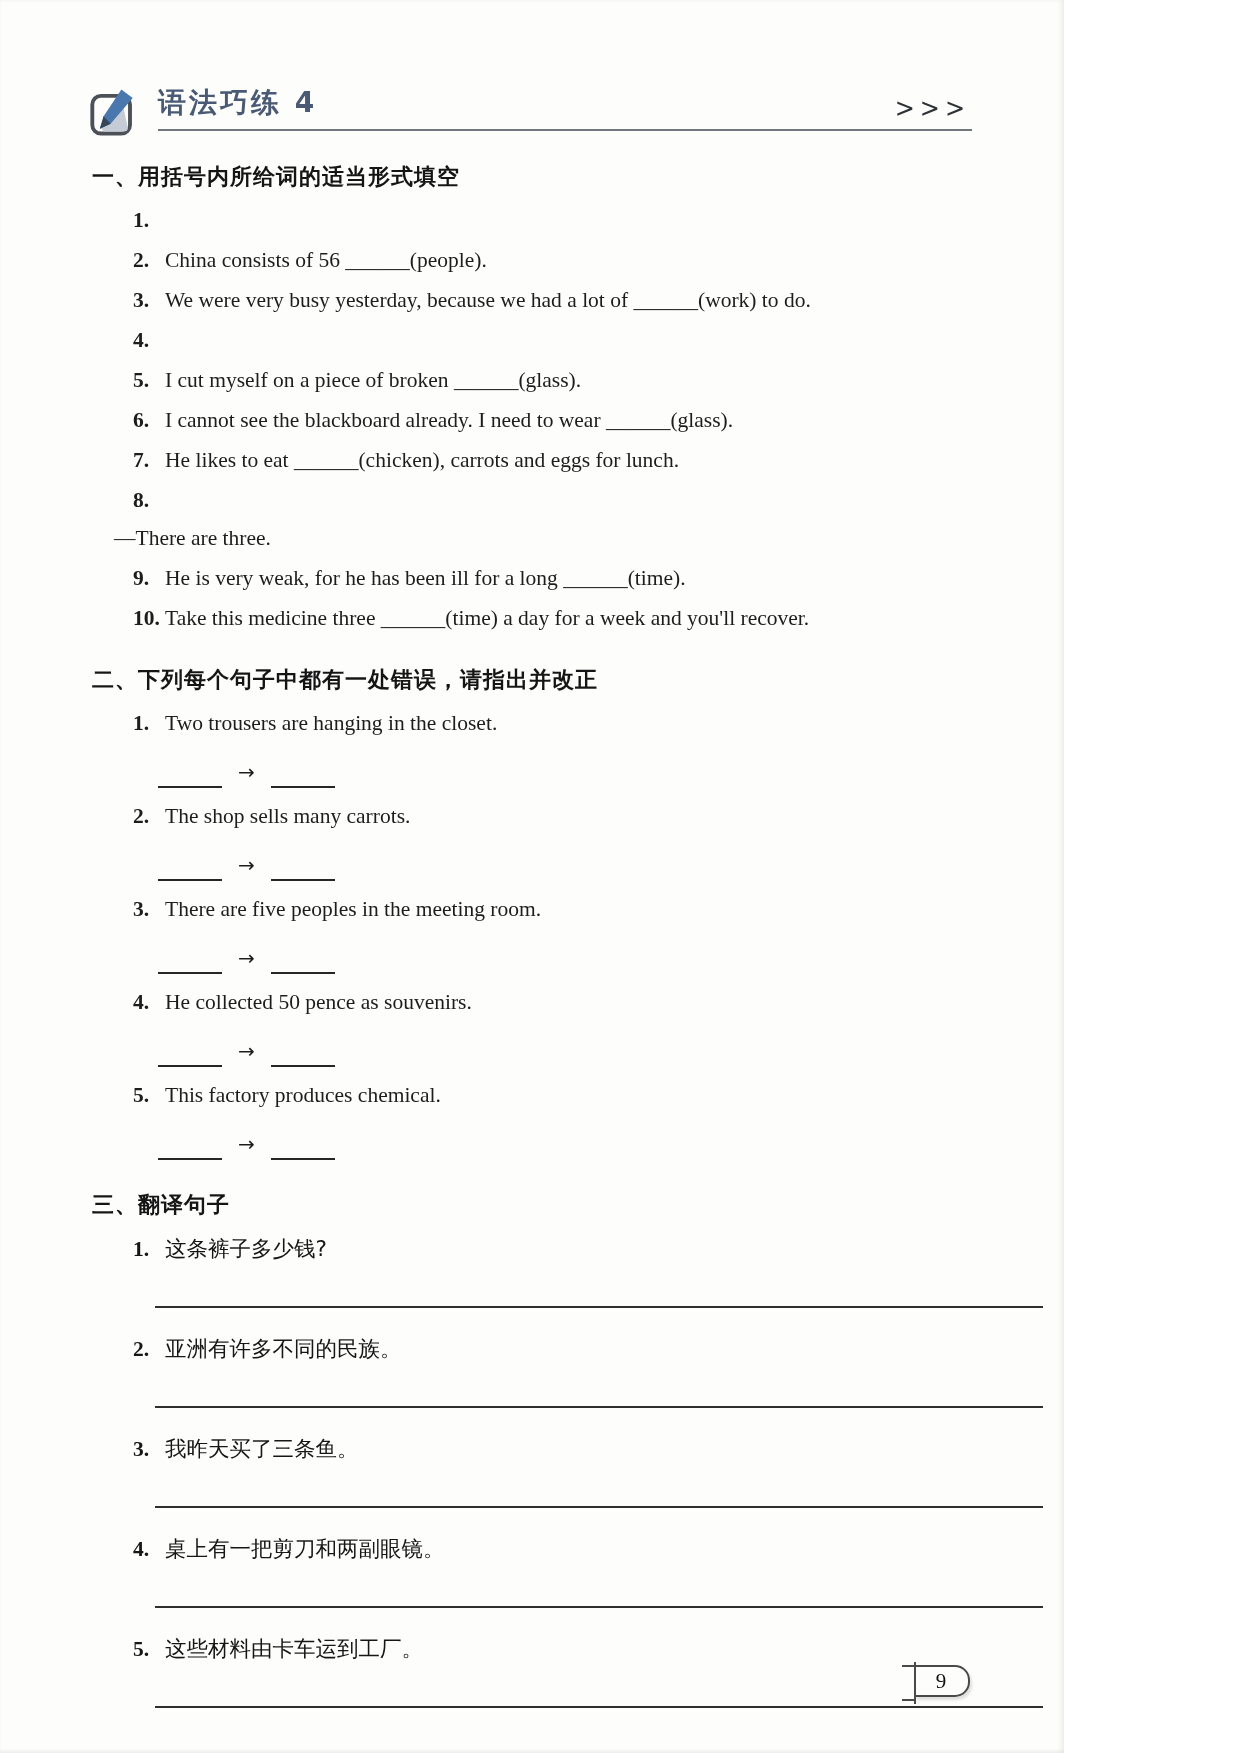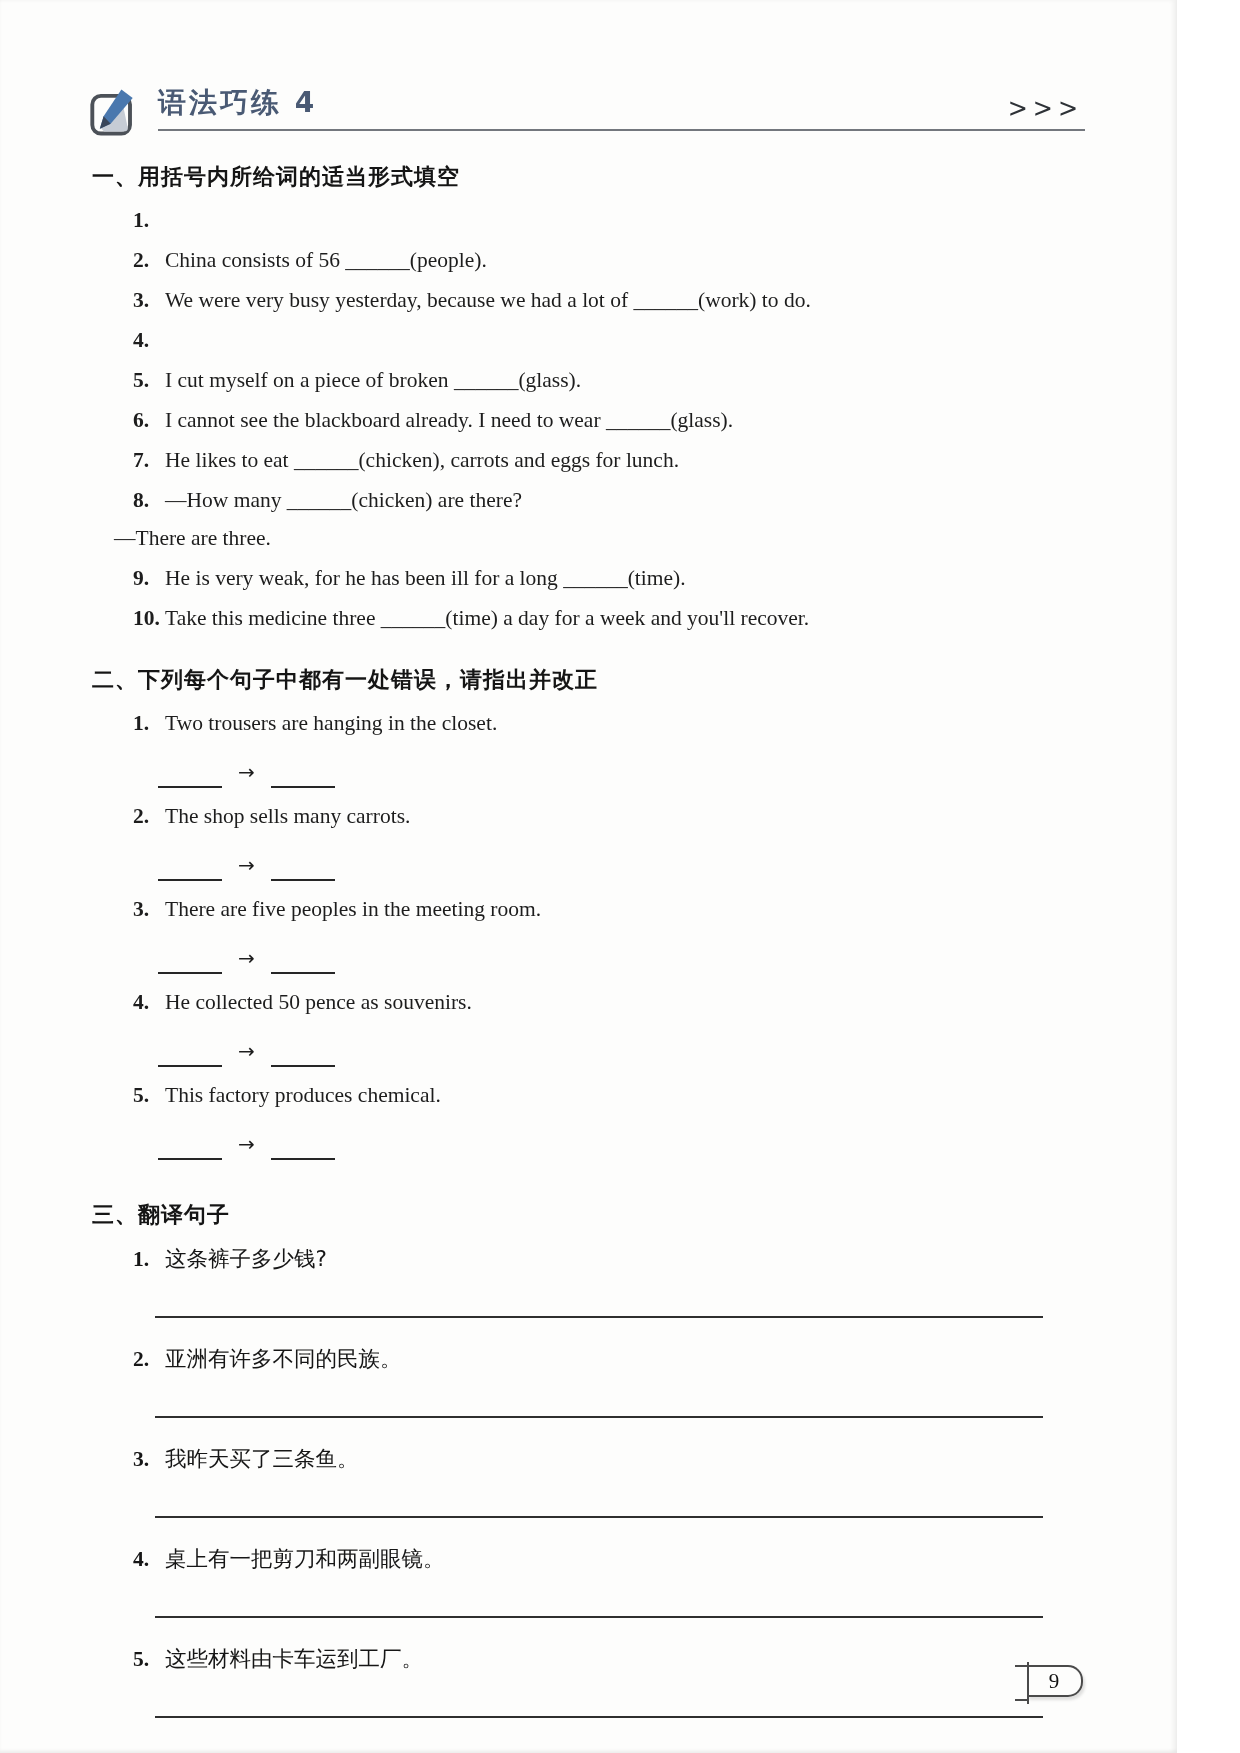--- a/index.html
+++ b/index.html
@@ -1,18 +1,18 @@
 <!DOCTYPE html>
 <html><head>
 <meta charset="utf-8">
 <style>
   * { margin:0; padding:0; box-sizing:border-box; }
   html,body { background:#ffffff; }
   .page {
-    width:1177px; height:1753px; background:#fdfdfc; position:relative;
+    width:1064px; height:1753px; background:#fdfdfc; position:relative;
     font-family:"Liberation Serif","DejaVu Serif",serif; color:#1d1d1d;
     overflow:hidden;
     box-shadow: inset -4px 0 4px rgba(0,0,0,0.05), inset 0 -3px 3px rgba(0,0,0,0.04);
   }
   
   .header { display:flex; align-items:flex-start; padding:84px 92px 0 88px; }
   .icon-box { width:56px; height:56px; flex:0 0 auto; }
   .header-main { flex:1; margin-left:14px; }
   .header-row { display:flex; justify-content:space-between; align-items:flex-end; }
   .title {
@@ -25,21 +25,21 @@
   }
   .header-rule { height:2px; background:#73777d; margin-top:7px; }
 
   
   .section-heading {
     font-family:Liberation Mono, monospace; font-weight:bold;
     font-size:22px; color:#151515; margin-left:92px; letter-spacing:1px;
   }
   .sh1 { margin-top:22px; }
   .sh2 { margin-top:34px; }
-  .sh3 { margin-top:40px; }
+  .sh3 { margin-top:30px; }
 
   
   .q-list { margin-top:16px; }
   .q-item { display:flex; margin:0 0 15px 133px; font-size:21.5px; line-height:25px; }
   .q-num  { font-weight:bold; min-width:32px; flex:0 0 auto; }
   .q-sub  { margin:-2px 0 15px 114px; font-size:21.5px; line-height:25px; }
 
   
   .fix-item { display:flex; margin:0 0 0 133px; font-size:21.5px; line-height:25px; }
   .fix-row { display:flex; align-items:flex-end; gap:16px; margin:30px 0 16px 158px; height:22px; }
@@ -115,21 +115,20 @@
     <div class="q-item">
       <span class="q-num">6.</span>
       <span>I cannot see the blackboard already. I need to wear ______(glass).</span>
     </div>
     <div class="q-item">
       <span class="q-num">7.</span>
       <span>He likes to eat ______(chicken), carrots and eggs for lunch.</span>
     </div>
     <div class="q-item">
       <span class="q-num">8.</span>
-      <span>—How many ______(chicken) are there?</span>
     </div>
     <div class="q-sub">—There are three.</div>
     <div class="q-item">
       <span class="q-num">9.</span>
       <span>He is very weak, for he has been ill for a long ______(time).</span>
     </div>
     <div class="q-item">
       <span class="q-num">10.</span>
       <span>Take this medicine three ______(time) a day for a week and you'll recover.</span>
     </div>

